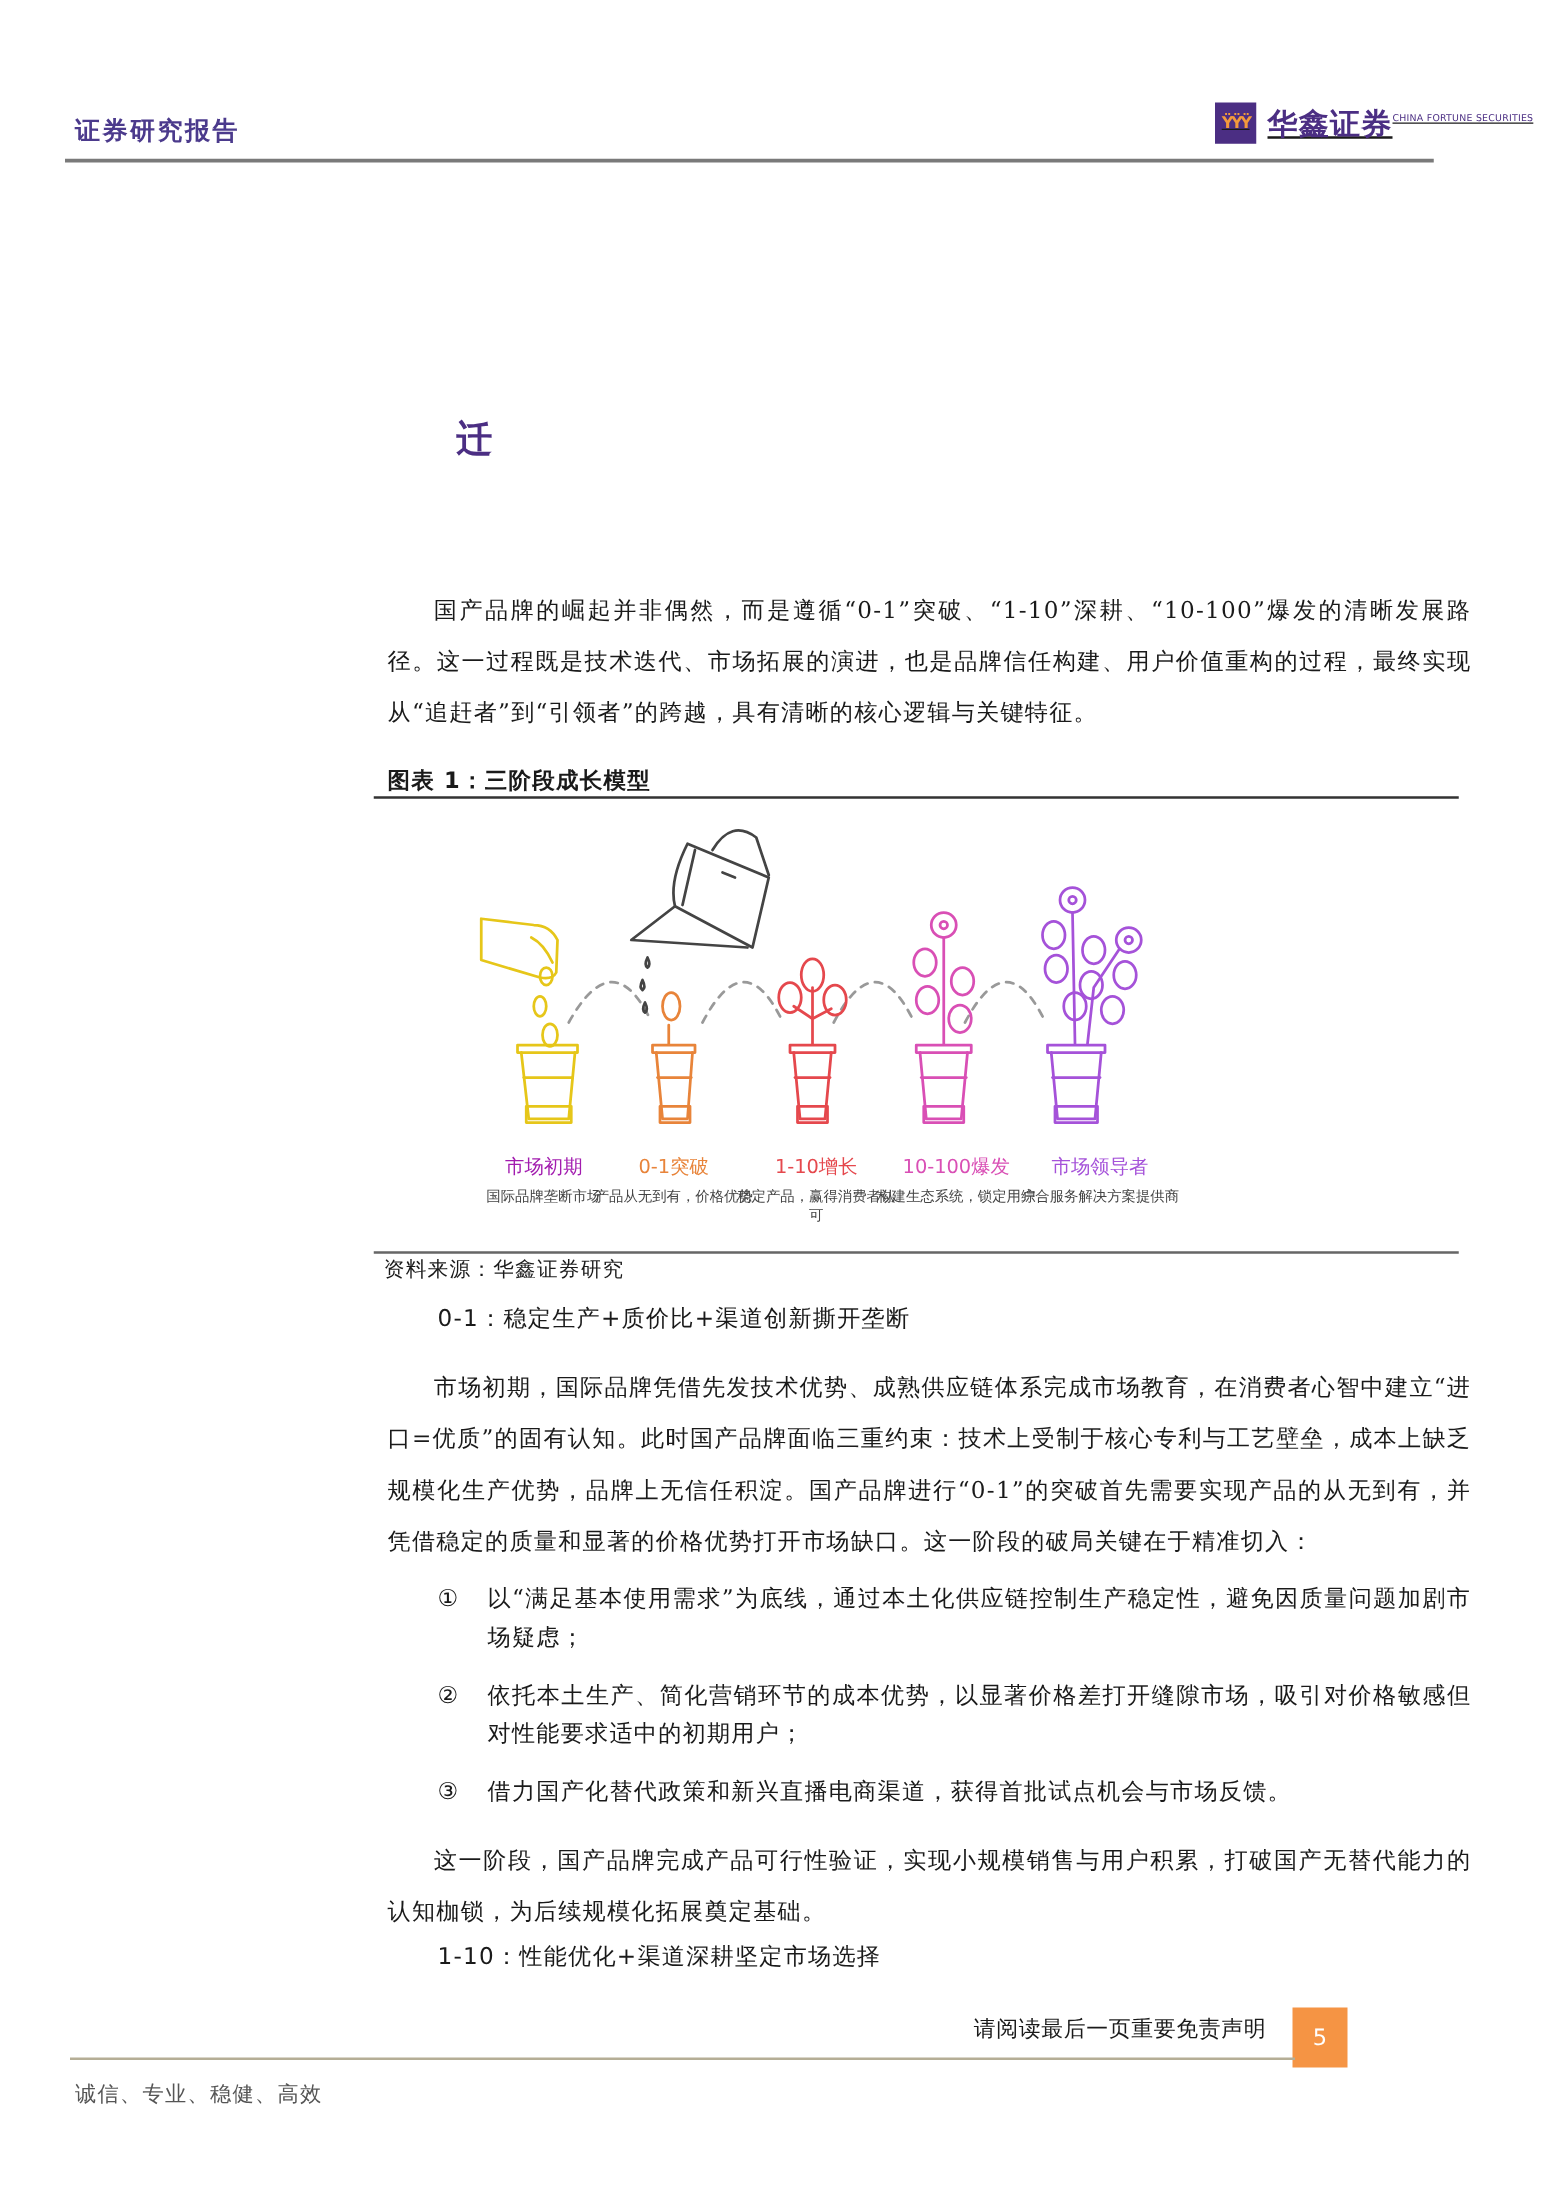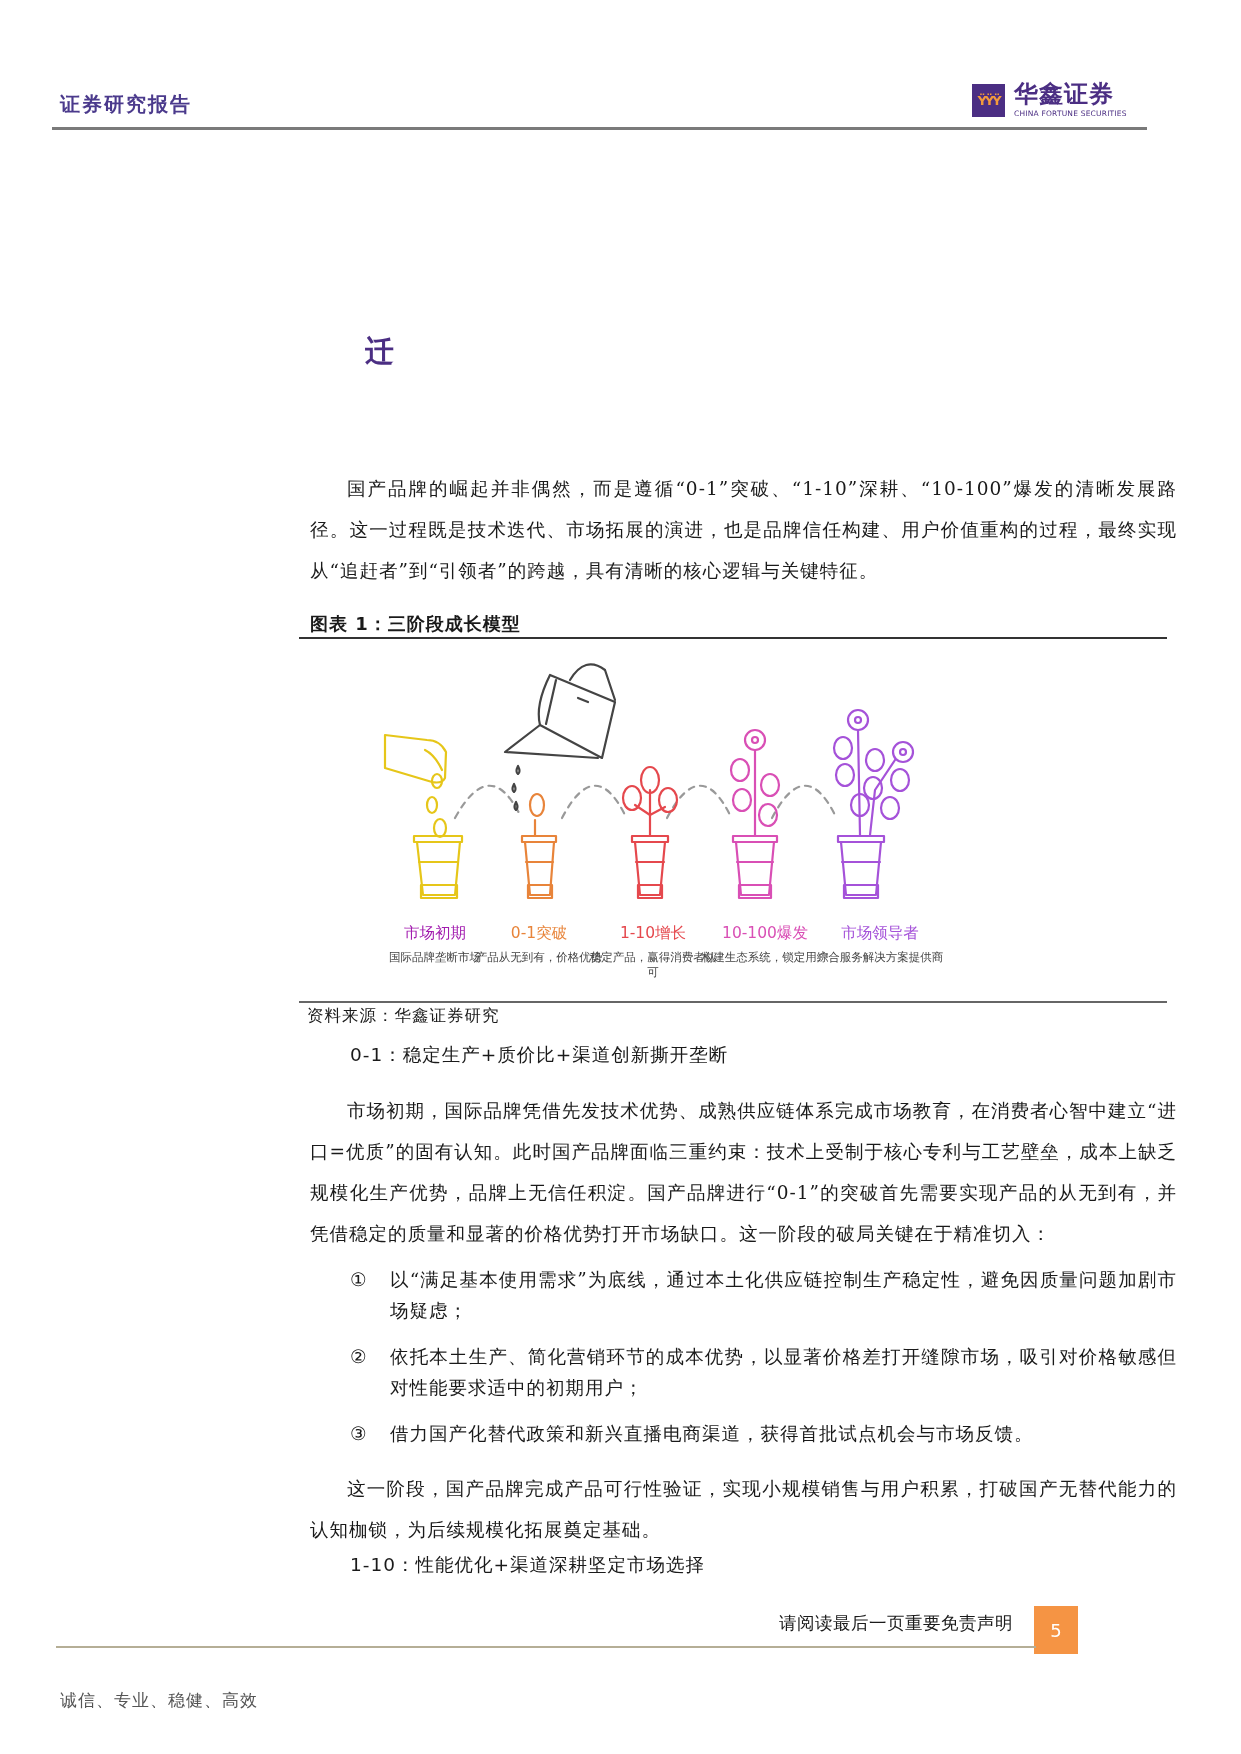--- a/index.html
+++ b/index.html
@@ -1,24 +1,24 @@
 <!DOCTYPE html>
 <html><head>
 <meta charset="utf-8">
 <style>
   * { margin: 0; padding: 0; box-sizing: border-box; }
   html, body { width: 1241px; height: 1754px; background: #ffffff; overflow: hidden; }
   body { position: relative; font-family: "DejaVu Serif", "Liberation Serif", serif; color: #1a1a1a; }
 
   .header-label { position: absolute; left: 60px; top: 91px; font-size: 20px; font-weight: bold; color: #4b3a8c; letter-spacing: 2px; font-family: "DejaVu Serif", serif; }
   .header-rule { position: absolute; left: 52px; top: 127px; width: 1095px; height: 3px; background: #7a7a7a; }
-  .logo { position: absolute; left: 972px; top: 82px; display: flex; align-items: center; }
+  .logo { position: absolute; left: 972px; top: 82px; display: flex; align-items: center; text-decoration: underline; }
   .logo-box { width: 33px; height: 33px; background: #4b2e83; display: flex; align-items: center; justify-content: center; }
   .logo-box span { color: #f29a3c; font-size: 13px; font-weight: bold; font-family: "DejaVu Sans", sans-serif; letter-spacing: -2px; }
-  .logo-text { margin-left: 9px; display: flex; flex-direction: column; }
+  .logo-text { margin-left: 9px; display: flex; flex-direction: row; }
   .logo-cn { font-size: 24px; font-weight: bold; color: #4b2e83; line-height: 24px; letter-spacing: 1px; font-family: "DejaVu Sans", sans-serif; }
   .logo-en { font-size: 7.5px; color: #4b2e83; margin-top: 3px; font-family: "DejaVu Sans", sans-serif; letter-spacing: 0.2px; }
 
   .h1 { position: absolute; left: 353px; top: 160px; width: 830px; font-size: 35px; font-weight: bold; color: #4b2e83; line-height: 64px; font-family: "DejaVu Sans", sans-serif; letter-spacing: 2.5px; }
   .h2 { position: absolute; left: 353px; top: 318px; width: 830px; font-size: 29px; font-weight: bold; color: #4b2e83; line-height: 66px; font-family: "DejaVu Sans", sans-serif; letter-spacing: 2.5px; }
   .h1 .l2, .h2 .l2 { padding-left: 12px; display: block; }
 
   .para { position: absolute; left: 310px; width: 867px; font-size: 18.5px; line-height: 41px; text-align: justify; letter-spacing: 1px; }
   .indent { text-indent: 2em; }
   .p-intro { top: 468px; }
@@ -44,21 +44,21 @@
   .list-num { width: 40px; flex: none; }
   .list-text { flex: 1; text-align: justify; }
   .li1 { top: 1264px; }
   .li2 { top: 1341px; }
   .li3 { top: 1418px; }
   .p-stage { top: 1468px; }
 
   .footer-note { position: absolute; left: 779px; top: 1611px; font-size: 17.5px; font-family: "DejaVu Sans", sans-serif; letter-spacing: 0.5px; }
   .footer-rule { position: absolute; left: 56px; top: 1646px; width: 980px; height: 2px; background: #b5ae96; }
   .page-badge { position: absolute; left: 1034px; top: 1606px; width: 44px; height: 48px; background: #f59444; color: #ffffff; display: flex; align-items: center; justify-content: center; font-size: 18px; font-family: "DejaVu Sans", sans-serif; }
-  .footer-motto { position: absolute; left: 60px; top: 1664px; font-size: 17px; color: #555; letter-spacing: 1px; margin-top: 25px; }
+  .footer-motto { position: absolute; left: 60px; top: 1664px; font-size: 17px; color: #555; letter-spacing: 1px; }
 </style>
 </head>
 <body>
 
 <div class="header-label">证券研究报告</div>
 <div class="logo">
   <div class="logo-box">
       <span>ŸŸŸ</span>
     </div>
   <div class="logo-text">

